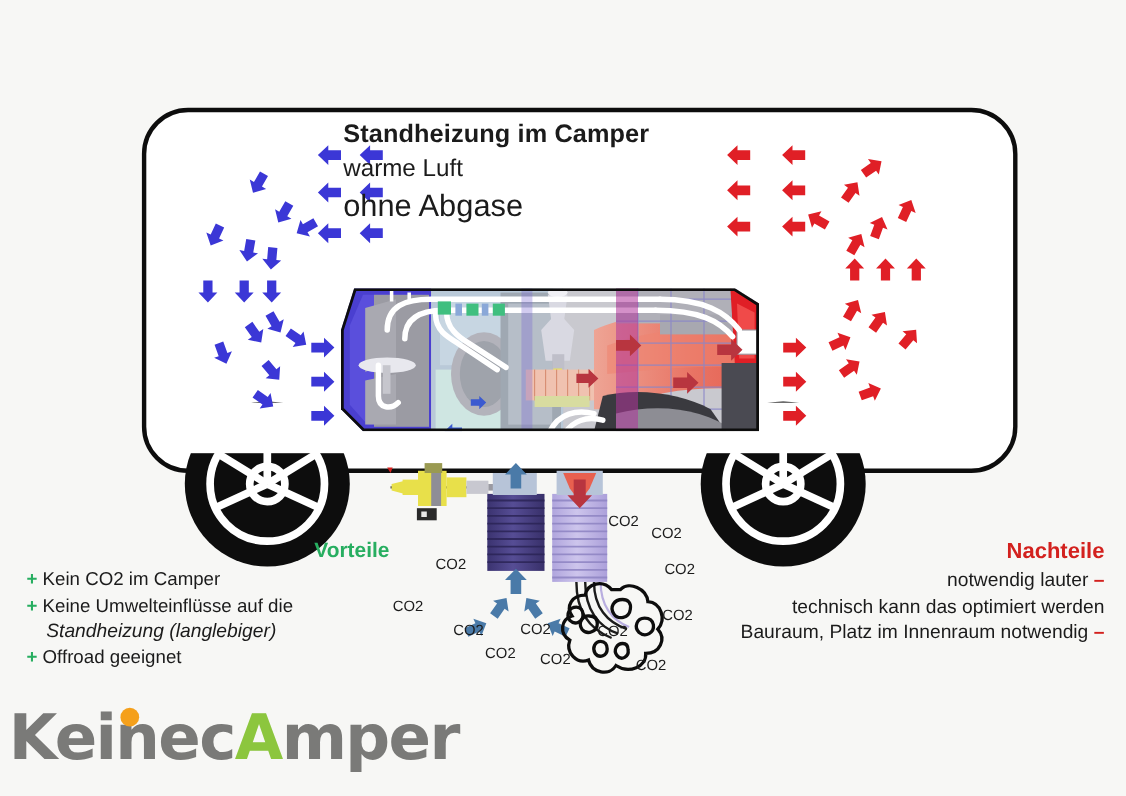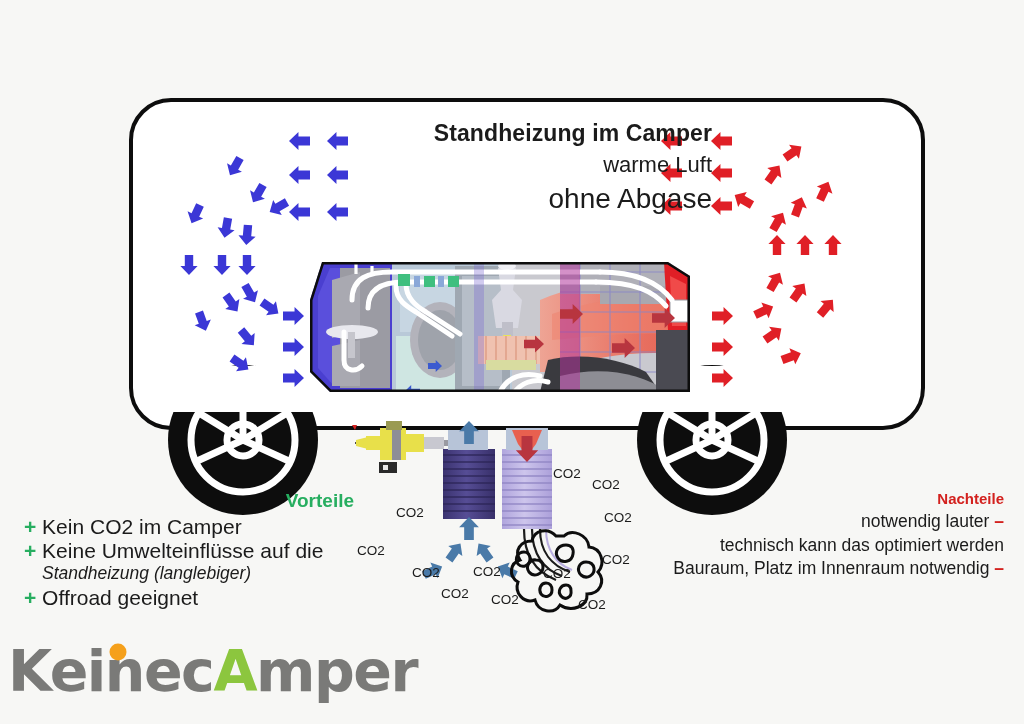--- a/index.html
+++ b/index.html
@@ -8,37 +8,37 @@
     background:#f7f7f5;
     font-family:"Liberation Sans", sans-serif;
     overflow:hidden;
     position:relative;
   }
   #stage{position:absolute;left:0;top:0;width:1024px;height:724px;}
   .layer{position:absolute;left:0;top:0;width:1024px;height:724px;}
 
   
   #title-block{
-    position:absolute;left:312px;top:118px;width:400px;
-    text-align:right;color:#1b1b1b;
+    position:absolute;left:312px;top:106px;width:400px;
+    text-align:left;color:#1b1b1b;
     pointer-events:none;
   }
   #title-block .t1{font-size:23px;font-weight:bold;letter-spacing:.1px;line-height:30px;}
   #title-block .t2{font-size:22px;font-weight:normal;line-height:34px;}
   #title-block .t3{font-size:28px;font-weight:normal;line-height:34px;}
 
   
   #pros{position:absolute;left:24px;top:490px;width:330px;color:#1b1b1b;}
   #pros .head{color:#27ae60;font-size:19px;font-weight:bold;margin-bottom:3px;text-align:right;}
-  #pros .row{font-size:21px;line-height:23.5px;white-space:nowrap;}
+  #pros .row{font-size:17px;line-height:23.5px;white-space:nowrap;}
   #pros .row .pm{color:#27ae60;font-weight:bold;}
   #pros .cont{font-size:17.5px;line-height:23.5px;padding-left:18px;font-style:italic;}
 
   #cons{position:absolute;right:20px;top:490px;width:520px;color:#1b1b1b;text-align:right;}
-  #cons .head{color:#d3211e;font-size:15px;font-weight:bold;margin-bottom:3px;}
+  #cons .head{color:#d3211e;font-size:20px;font-weight:bold;margin-bottom:3px;}
   #cons .row{font-size:17.5px;line-height:23.5px;white-space:nowrap;}
   #cons .row .pm{color:#d3211e;font-weight:bold;}
 
   
   #logo{position:absolute;left:8px;top:640px;width:380px;height:80px;}
   .logo-word{font-size:57px;font-weight:bold;letter-spacing:-1.5px;line-height:62px;color:#7a7a78;font-family:"DejaVu Sans", sans-serif;}
 
   .co2{position:absolute;font-size:13.5px;color:#1b1b1b;white-space:nowrap;font-family:"Liberation Sans",sans-serif;}
 </style>
 </head>

